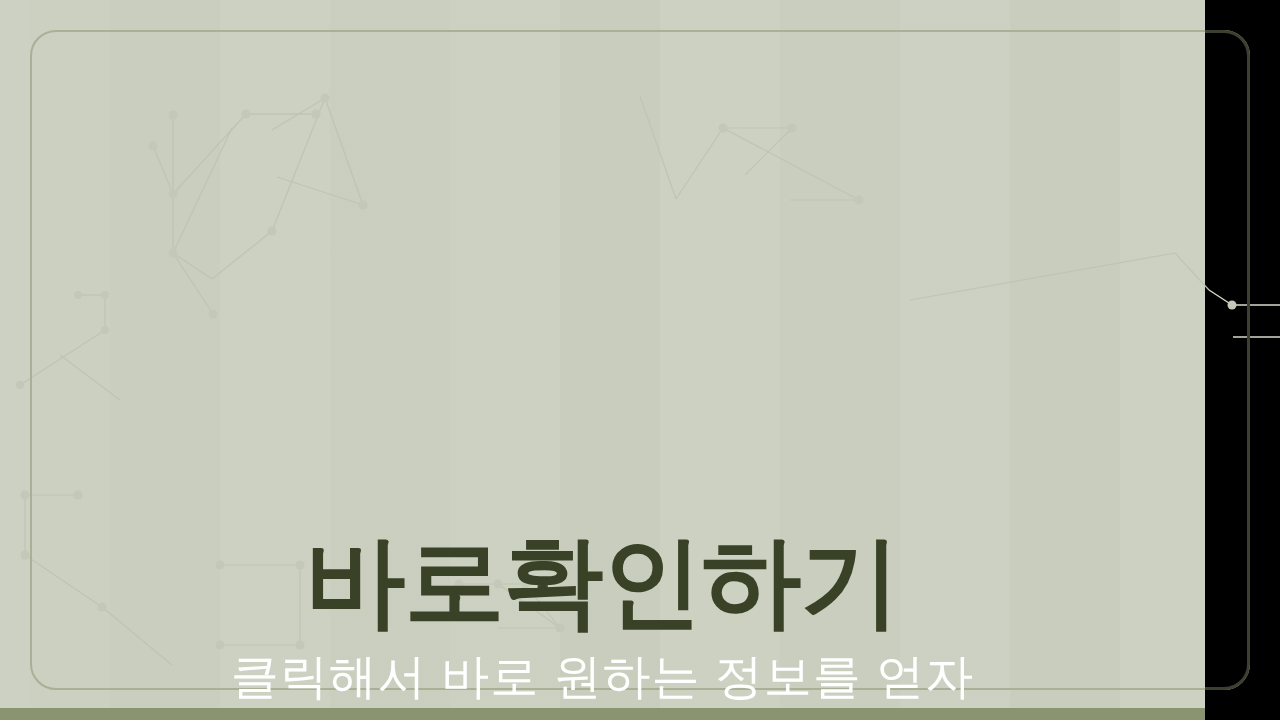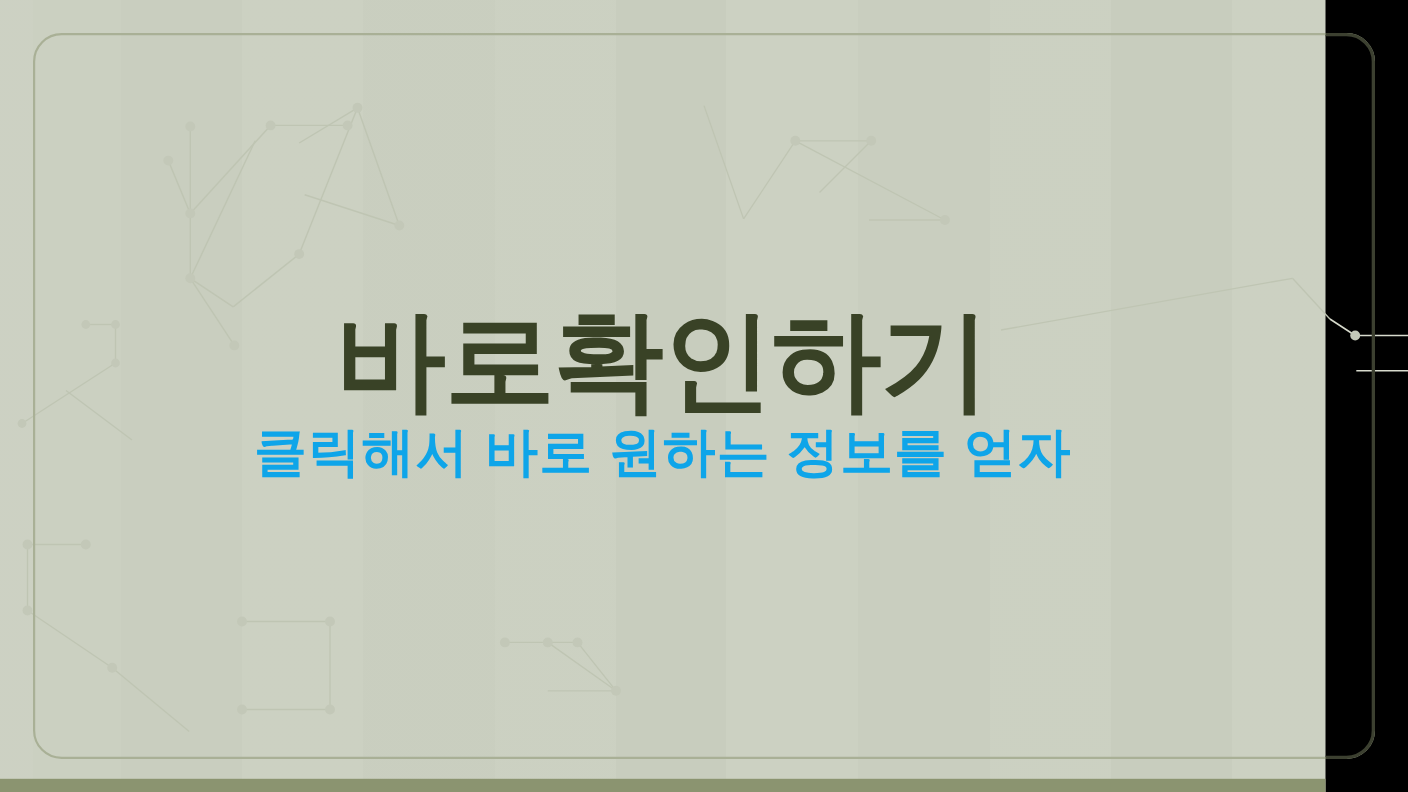--- a/index.html
+++ b/index.html
@@ -103,38 +103,38 @@
   
   .textblock {
     position: absolute;
     left: 0;
     top: 0;
     width: 1205px;
     height: 720px;
     display: flex;
     flex-direction: column;
     align-items: center;
-    justify-content: center;
+    justify-content: flex-end;
   }
   .title {
     font-size: 100px;
     font-weight: bold;
     color: #394226;
     line-height: 1.0;
     letter-spacing: -1px;
     margin: 0 0 4px 0;
     white-space: nowrap;
   }
   .subtitle {
     font-size: 48px;
-    font-weight: bold;
-    color: #0ea5e9;
+    font-weight: normal;
+    color: #ffffff;
     line-height: 1.1;
     letter-spacing: 1px;
-    margin: 4px;
+    margin: 16px;
     white-space: nowrap;
   }
 </style>
 </head>
 <body>
 
 <div id="slide">
 
   <div class="panel"></div>
   <div class="bands"></div>

